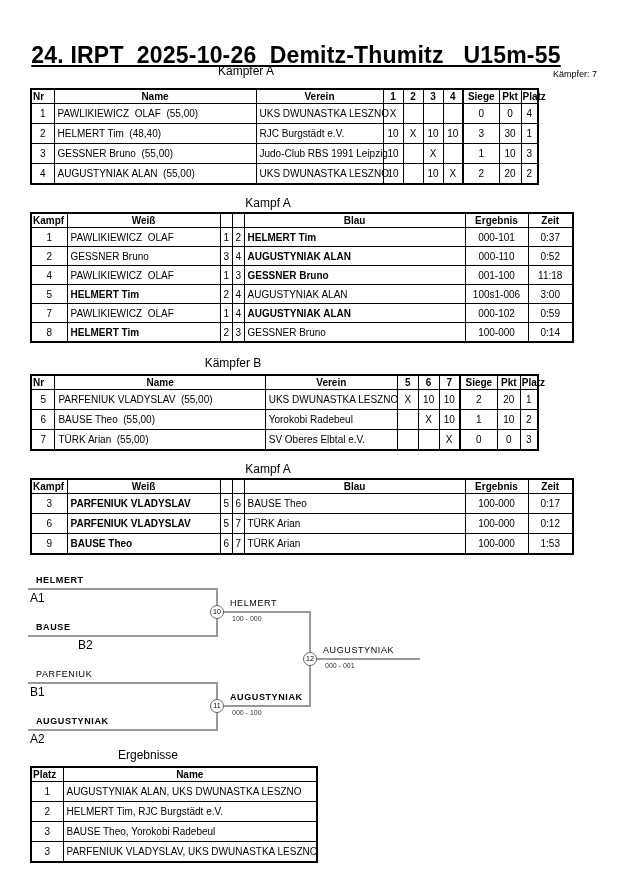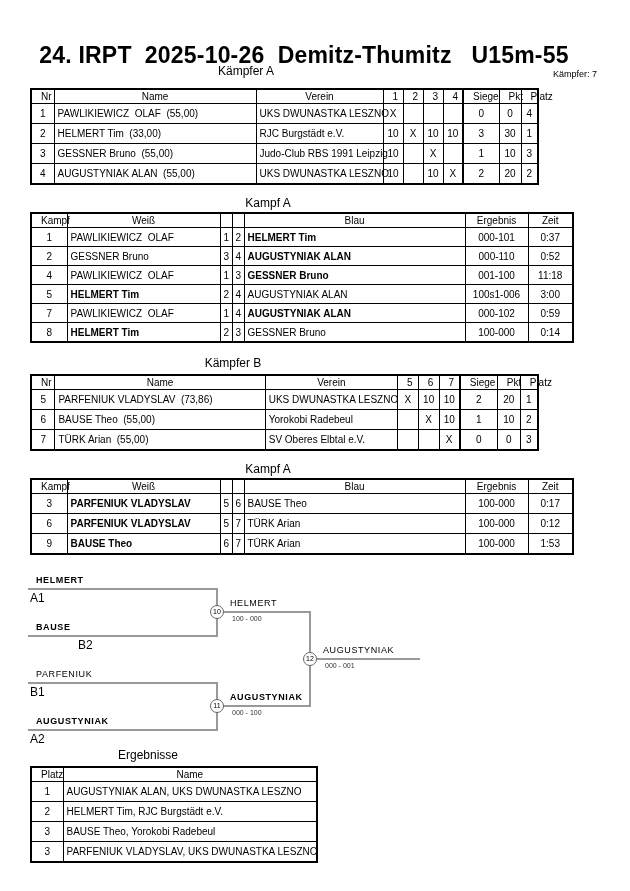--- a/index.html
+++ b/index.html
@@ -3,33 +3,33 @@
 <meta charset="utf-8">
 <style>
   * { margin:0; padding:0; box-sizing:content-box; }
   html,body { background:#fff; }
   body {
     position:relative; width:630px; height:891px;
     font-family:"Liberation Sans", sans-serif; color:#000; overflow:hidden;
   }
   .abs { position:absolute; }
   .title {
-    left:12px; top:42px; width:584px; text-align:center;
-    font-size:23px; font-weight:bold; white-space:pre; letter-spacing:0.2px;
+    left:4px; top:42px; width:584px; text-align:center;
+    font-size:23px; font-weight:bold; white-space:pre; letter-spacing:0.2px;text-decoration:underline;
   }
   .sec-title { font-size:12px; font-weight:normal; text-align:center; white-space:pre; }
   .count { font-size:9px; }
 
   table { position:absolute; border-collapse:collapse; table-layout:fixed; background:#fff; }
   table { border:2px solid #000; }
   th, td {
     border:1px solid #000; font-size:10px; padding:0 3px;
     white-space:pre; overflow:visible; vertical-align:middle;
   }
-  th { font-weight:normal; text-align:center; height:13px; padding:0 9px; }
+  th { font-weight:bold; text-align:center; height:13px; padding:0 1px; }
   td { height:19px; }
   .kampf-tbl td { height:18px; }
   .c { text-align:center; }
   .l { text-align:left; }
   .thick { border-left:2px solid #000; }
 
   
   .bracket { left:0; top:565px; width:630px; height:185px; }
   .hline { position:absolute; height:2px; background:#999; }
   .vline { position:absolute; width:2px; background:#999; }
@@ -82,21 +82,21 @@
     <td class="c">X</td>
     <td class="c"></td>
     <td class="c"></td>
     <td class="c"></td>
     <td class="c thick">0</td>
     <td class="c">0</td>
     <td class="c">4</td>
   </tr>
   <tr>
     <td class="c">2</td>
-    <td class="l">HELMERT Tim  (33,00)</td>
+    <td class="l">HELMERT Tim  (48,40)</td>
     <td class="l">RJC Burgstädt e.V.</td>
     <td class="c">10</td>
     <td class="c">X</td>
     <td class="c">10</td>
     <td class="c">10</td>
     <td class="c thick">3</td>
     <td class="c">30</td>
     <td class="c">1</td>
   </tr>
   <tr>
@@ -224,21 +224,21 @@
     <th>Verein</th>
     <th>5</th>
     <th>6</th>
     <th>7</th>
     <th class="thick">Siege</th>
     <th>Pkt</th>
     <th>Platz</th>
   </tr>
   <tr>
     <td class="c">5</td>
-    <td class="l">PARFENIUK VLADYSLAV  (73,86)</td>
+    <td class="l">PARFENIUK VLADYSLAV  (55,00)</td>
     <td class="l">UKS DWUNASTKA LESZNO</td>
     <td class="c">X</td>
     <td class="c">10</td>
     <td class="c">10</td>
     <td class="c thick">2</td>
     <td class="c">20</td>
     <td class="c">1</td>
   </tr>
   <tr>
     <td class="c">6</td>

